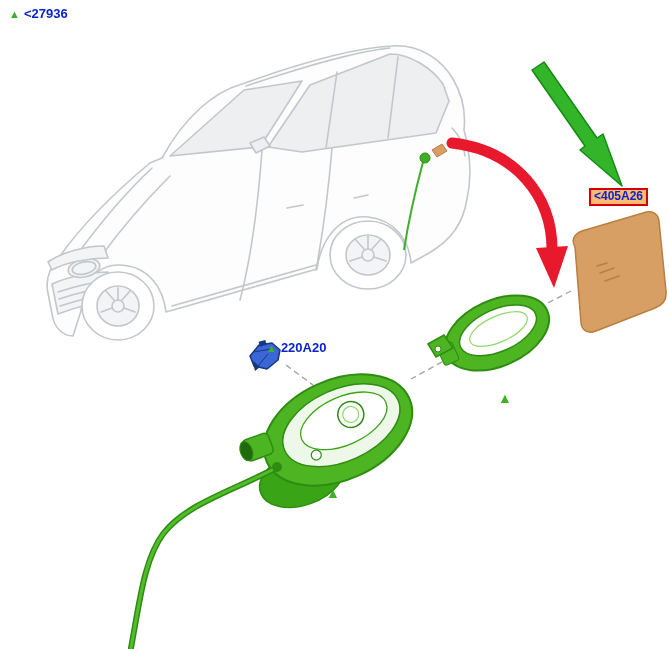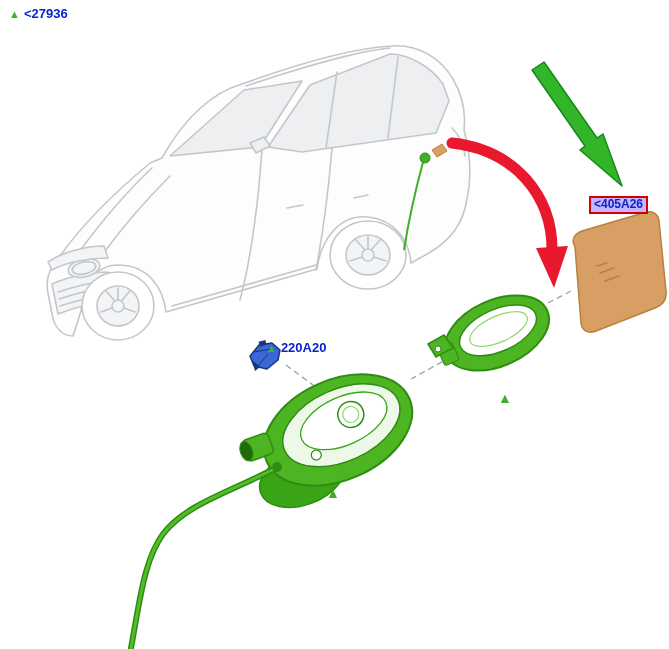--- a/index.html
+++ b/index.html
@@ -15,21 +15,21 @@
   .label{
     position:absolute;
     display:flex;align-items:center;gap:4px;
     font-weight:bold;font-size:13px;color:#0a23cc;
     white-space:nowrap;cursor:pointer;line-height:1.1;
   }
   .tri{color:#3fae29;font-size:11px;line-height:1;}
   .callout{
     border:2px solid #d40000;
     padding:0 3px 1px 3px;
-    font-size:12px;background:#c4b5fd;margin-top:8px;
+    font-size:12px;background:#fdba74;
   }
   .marker-tri{
     position:absolute;color:#3fae29;
     font-size:14px;line-height:1;
   }
 </style>
 </head>
 <body>
 
 <div class="stage">

